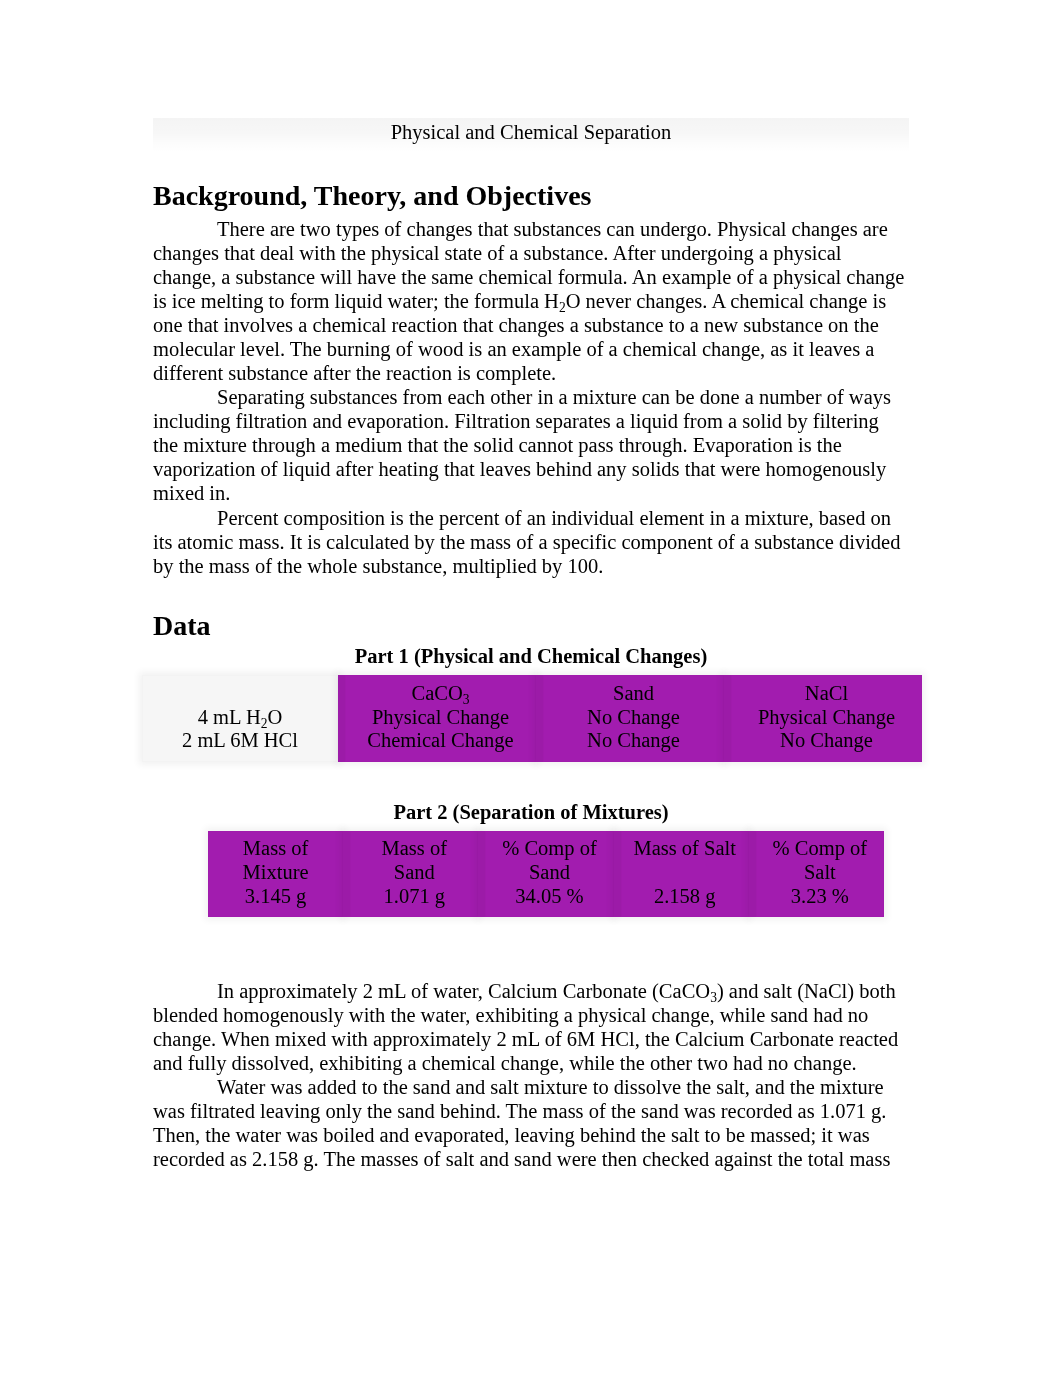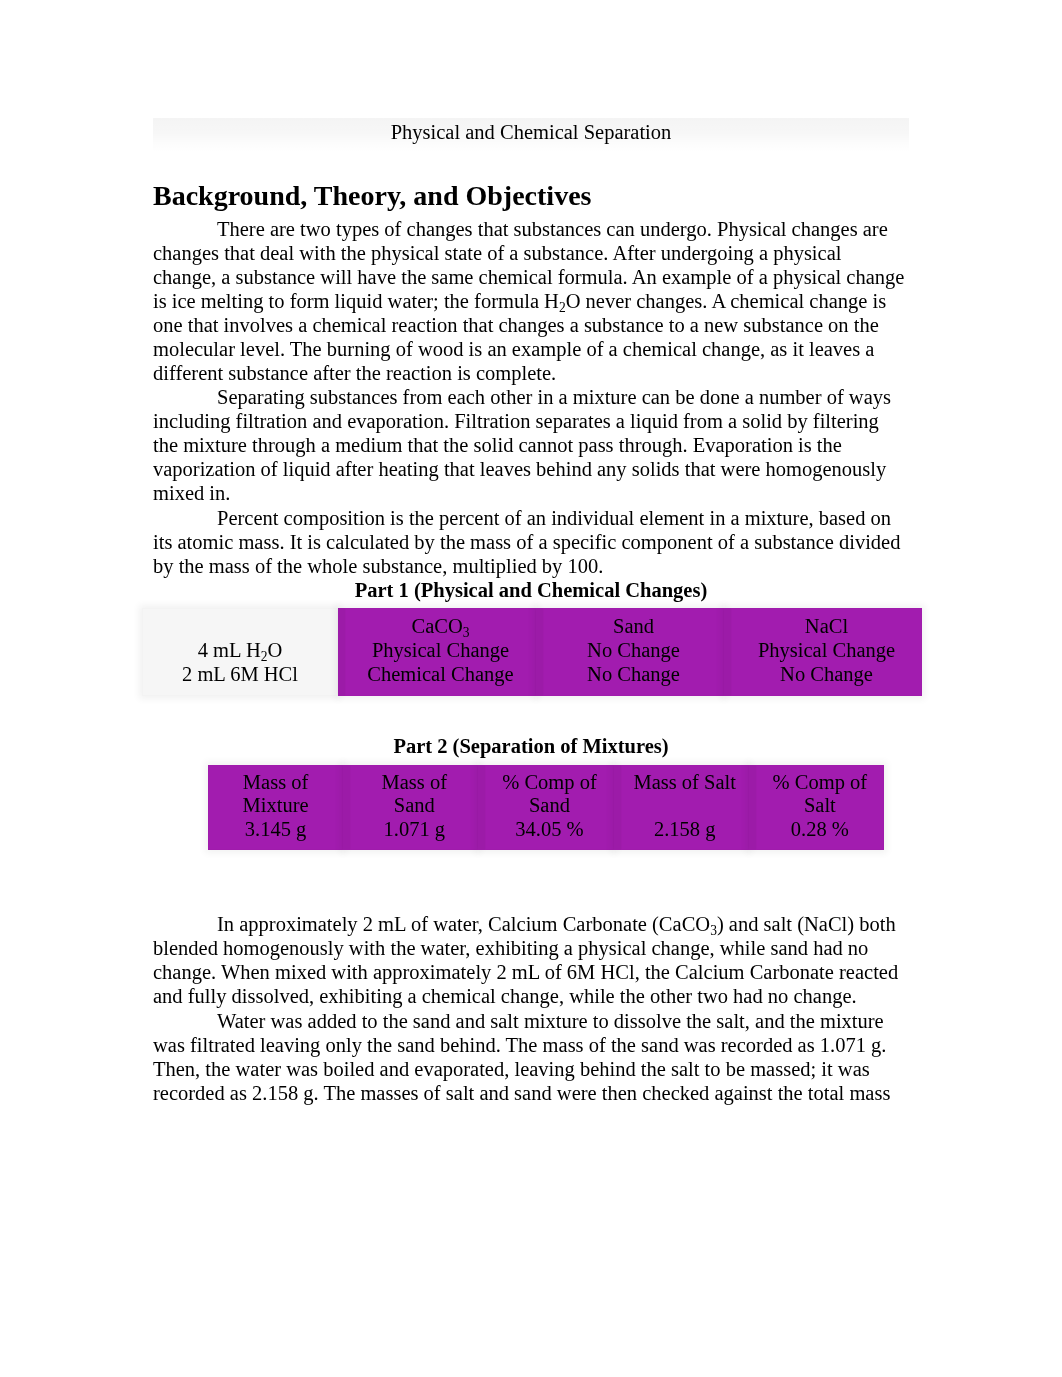--- a/index.html
+++ b/index.html
@@ -153,20 +153,21 @@
 
     <div class="section-heading">Background, Theory, and Objectives</div>
 
     <p class="body-par"><span class="indent"></span><span>There are two types of changes that substances can undergo. Physical changes are changes that deal with the physical state of a substance. After undergoing a physical change, a substance will have the same chemical formula. An example of a physical change is ice melting to form liquid water; the formula H</span><sub>2</sub><span>O never changes. A chemical change is one that involves a chemical reaction that changes a substance to a new substance on the molecular level. The burning of wood is an example of a chemical change, as it leaves a different substance after the reaction is complete.</span></p>
 
     <p class="body-par"><span class="indent"></span><span>Separating substances from each other in a mixture can be done a number of ways including filtration and evaporation. Filtration separates a liquid from a solid by filtering the mixture through a medium that the solid cannot pass through. Evaporation is the vaporization of liquid after heating that leaves behind any solids that were homogenously mixed in.</span></p>
 
     <p class="body-par"><span class="indent"></span><span>Percent composition is the percent of an individual element in a mixture, based on its atomic mass. It is calculated by the mass of a specific component of a substance divided by the mass of the whole substance, multiplied by 100.</span></p>
 
 
+    <div class="section-heading data-heading">Data</div>
 
     <div class="table-block">
       <div class="tbl-caption">Part 1 (Physical and Chemical Changes)</div>
       <table class="data-table" id="part1-table">
         <colgroup>
             <col class="c0">
             <col class="c1">
             <col class="c2">
             <col class="c3">
           </colgroup>
@@ -228,21 +229,21 @@
               <span class="cellline">34.05 %</span>
             </td>
             <td>
               <span class="cellline">Mass of Salt</span>
               <span class="cellline blankline">&nbsp;</span>
               <span class="cellline">2.158 g</span>
             </td>
             <td>
               <span class="cellline">% Comp of</span>
               <span class="cellline">Salt</span>
-              <span class="cellline">0.28 %</span>
+              <span class="cellline">3.23 %</span>
             </td>
           </tr>
         </tbody>
       </table>
     </div>
 
     <div class="gap-after-tables"></div>
 
     <p class="body-par"><span class="indent"></span><span>In approximately 2 mL of water, Calcium Carbonate (CaCO</span><sub>3</sub><span>) and salt (NaCl) both blended homogenously with the water, exhibiting a physical change, while sand had no change. When mixed with approximately 2 mL of 6M HCl, the Calcium Carbonate reacted and fully dissolved, exhibiting a chemical change, while the other two had no change.</span></p>
 

